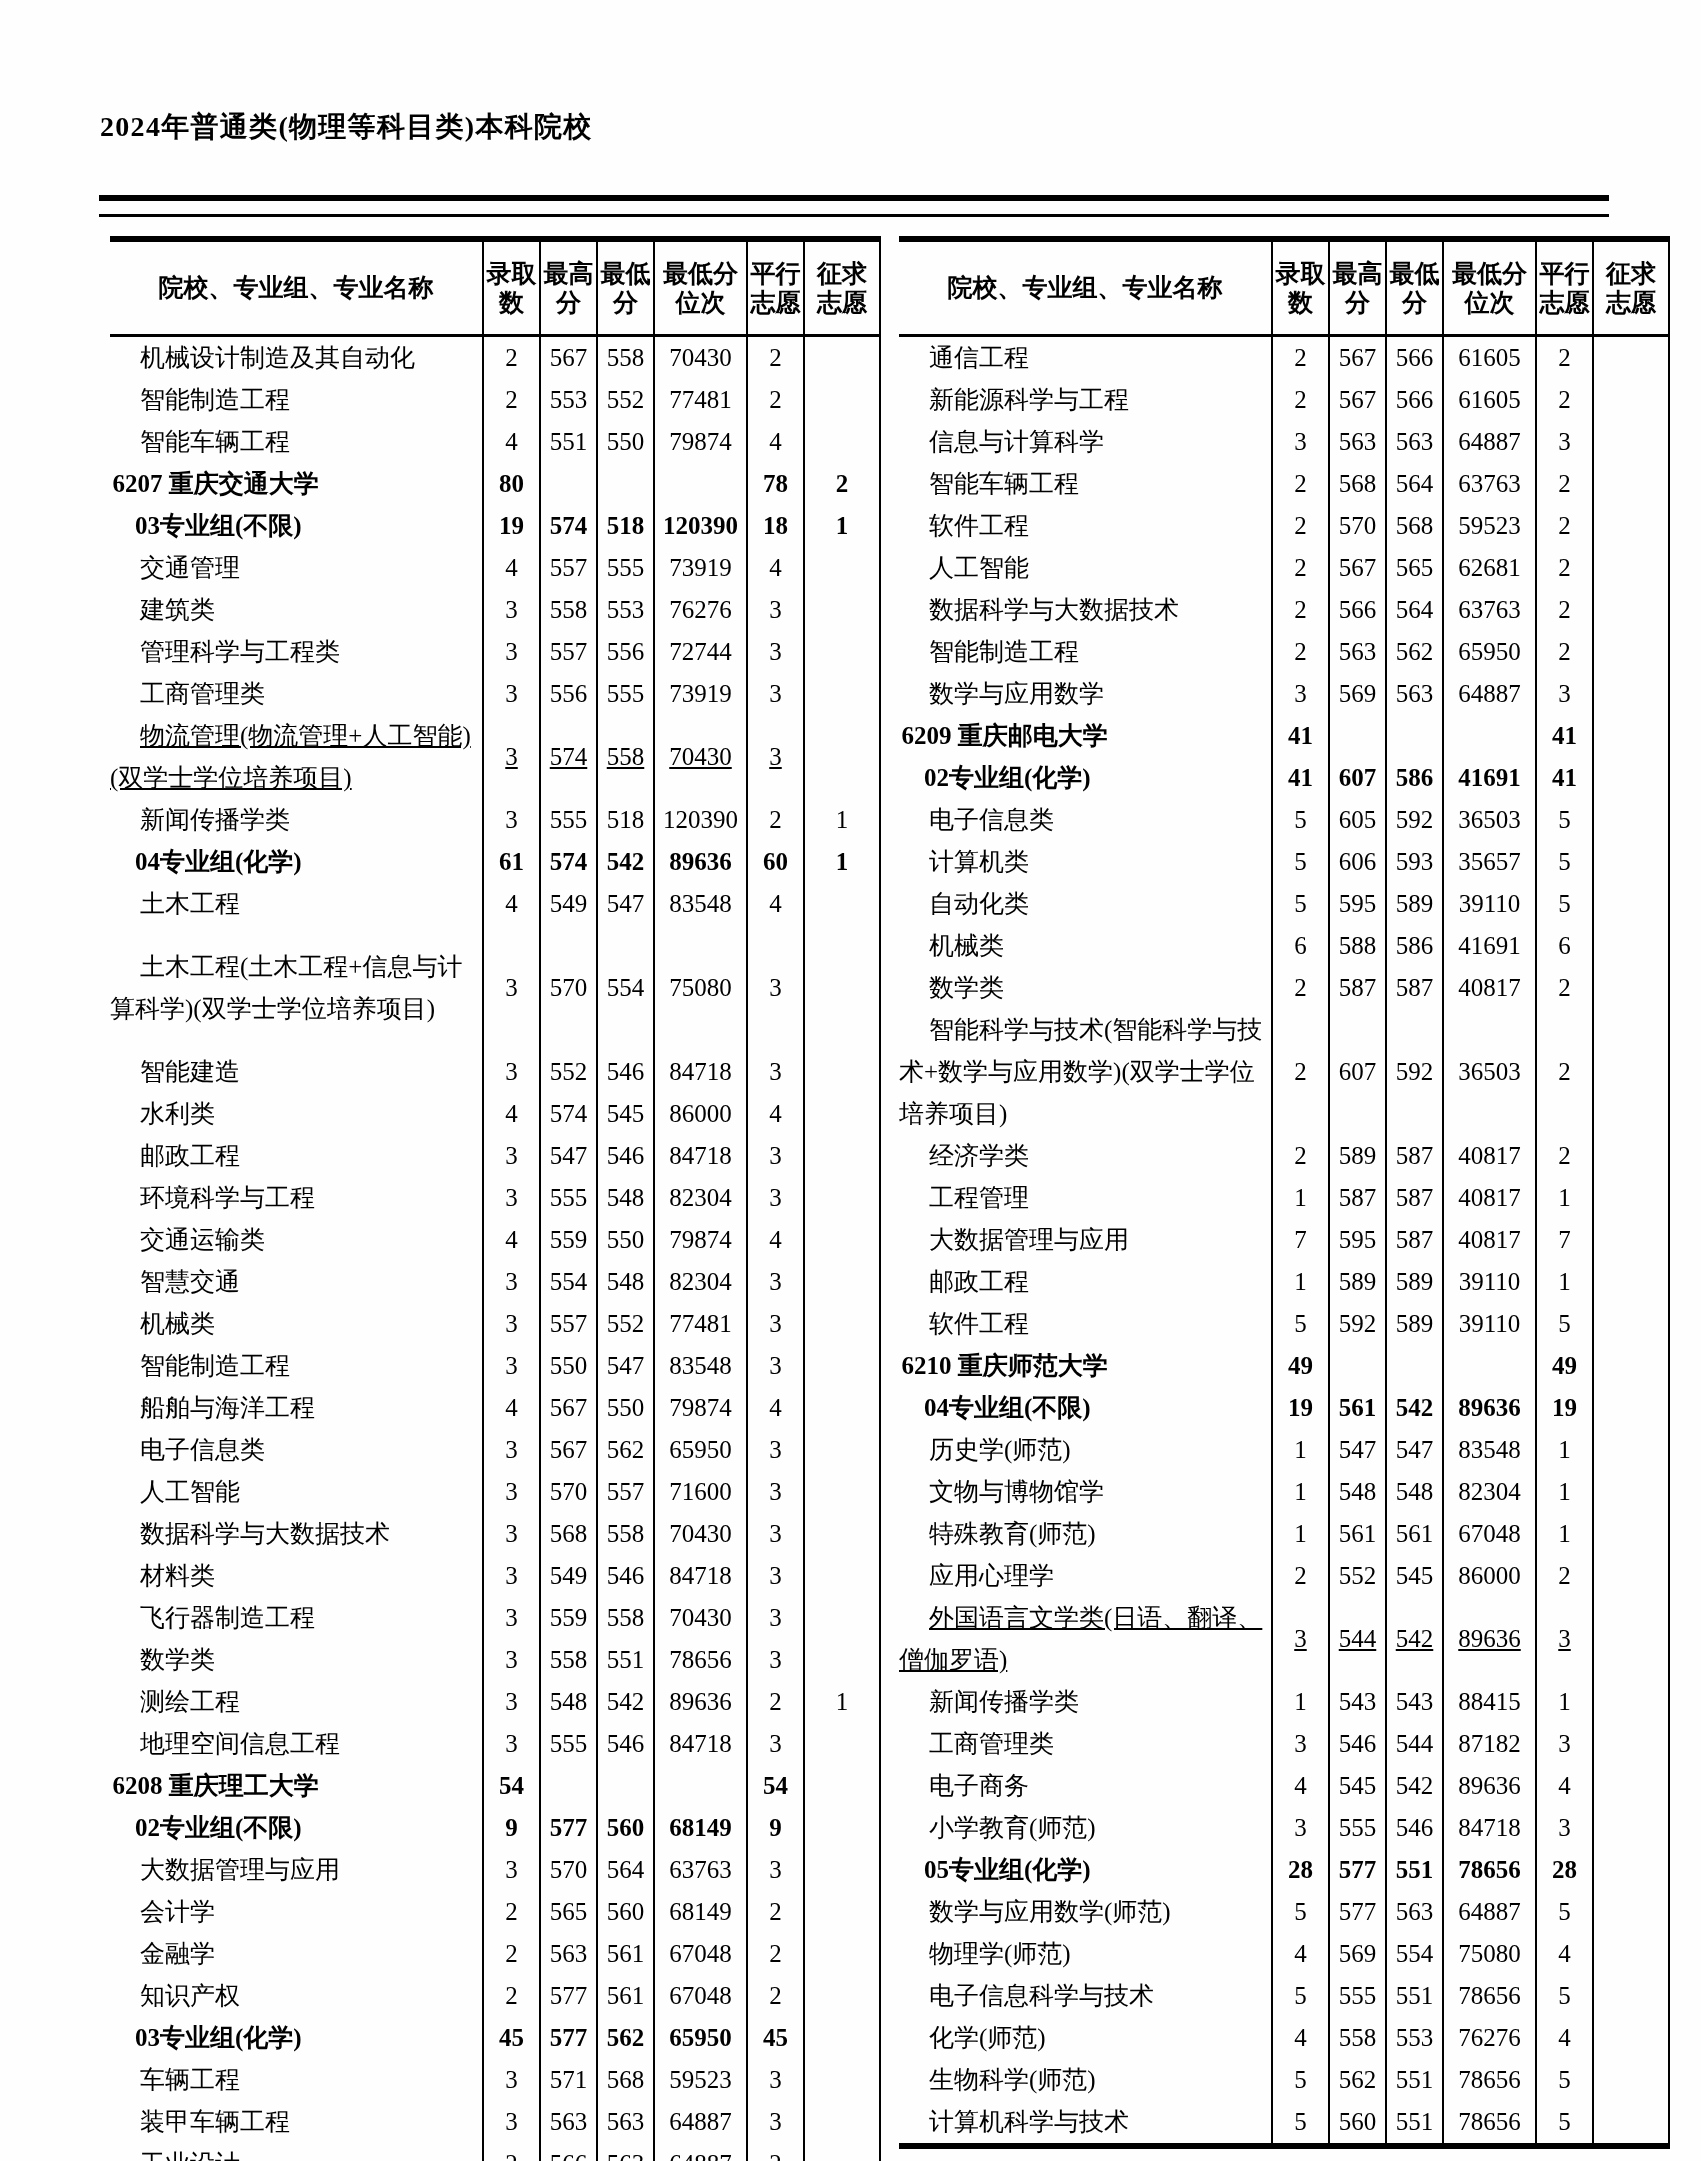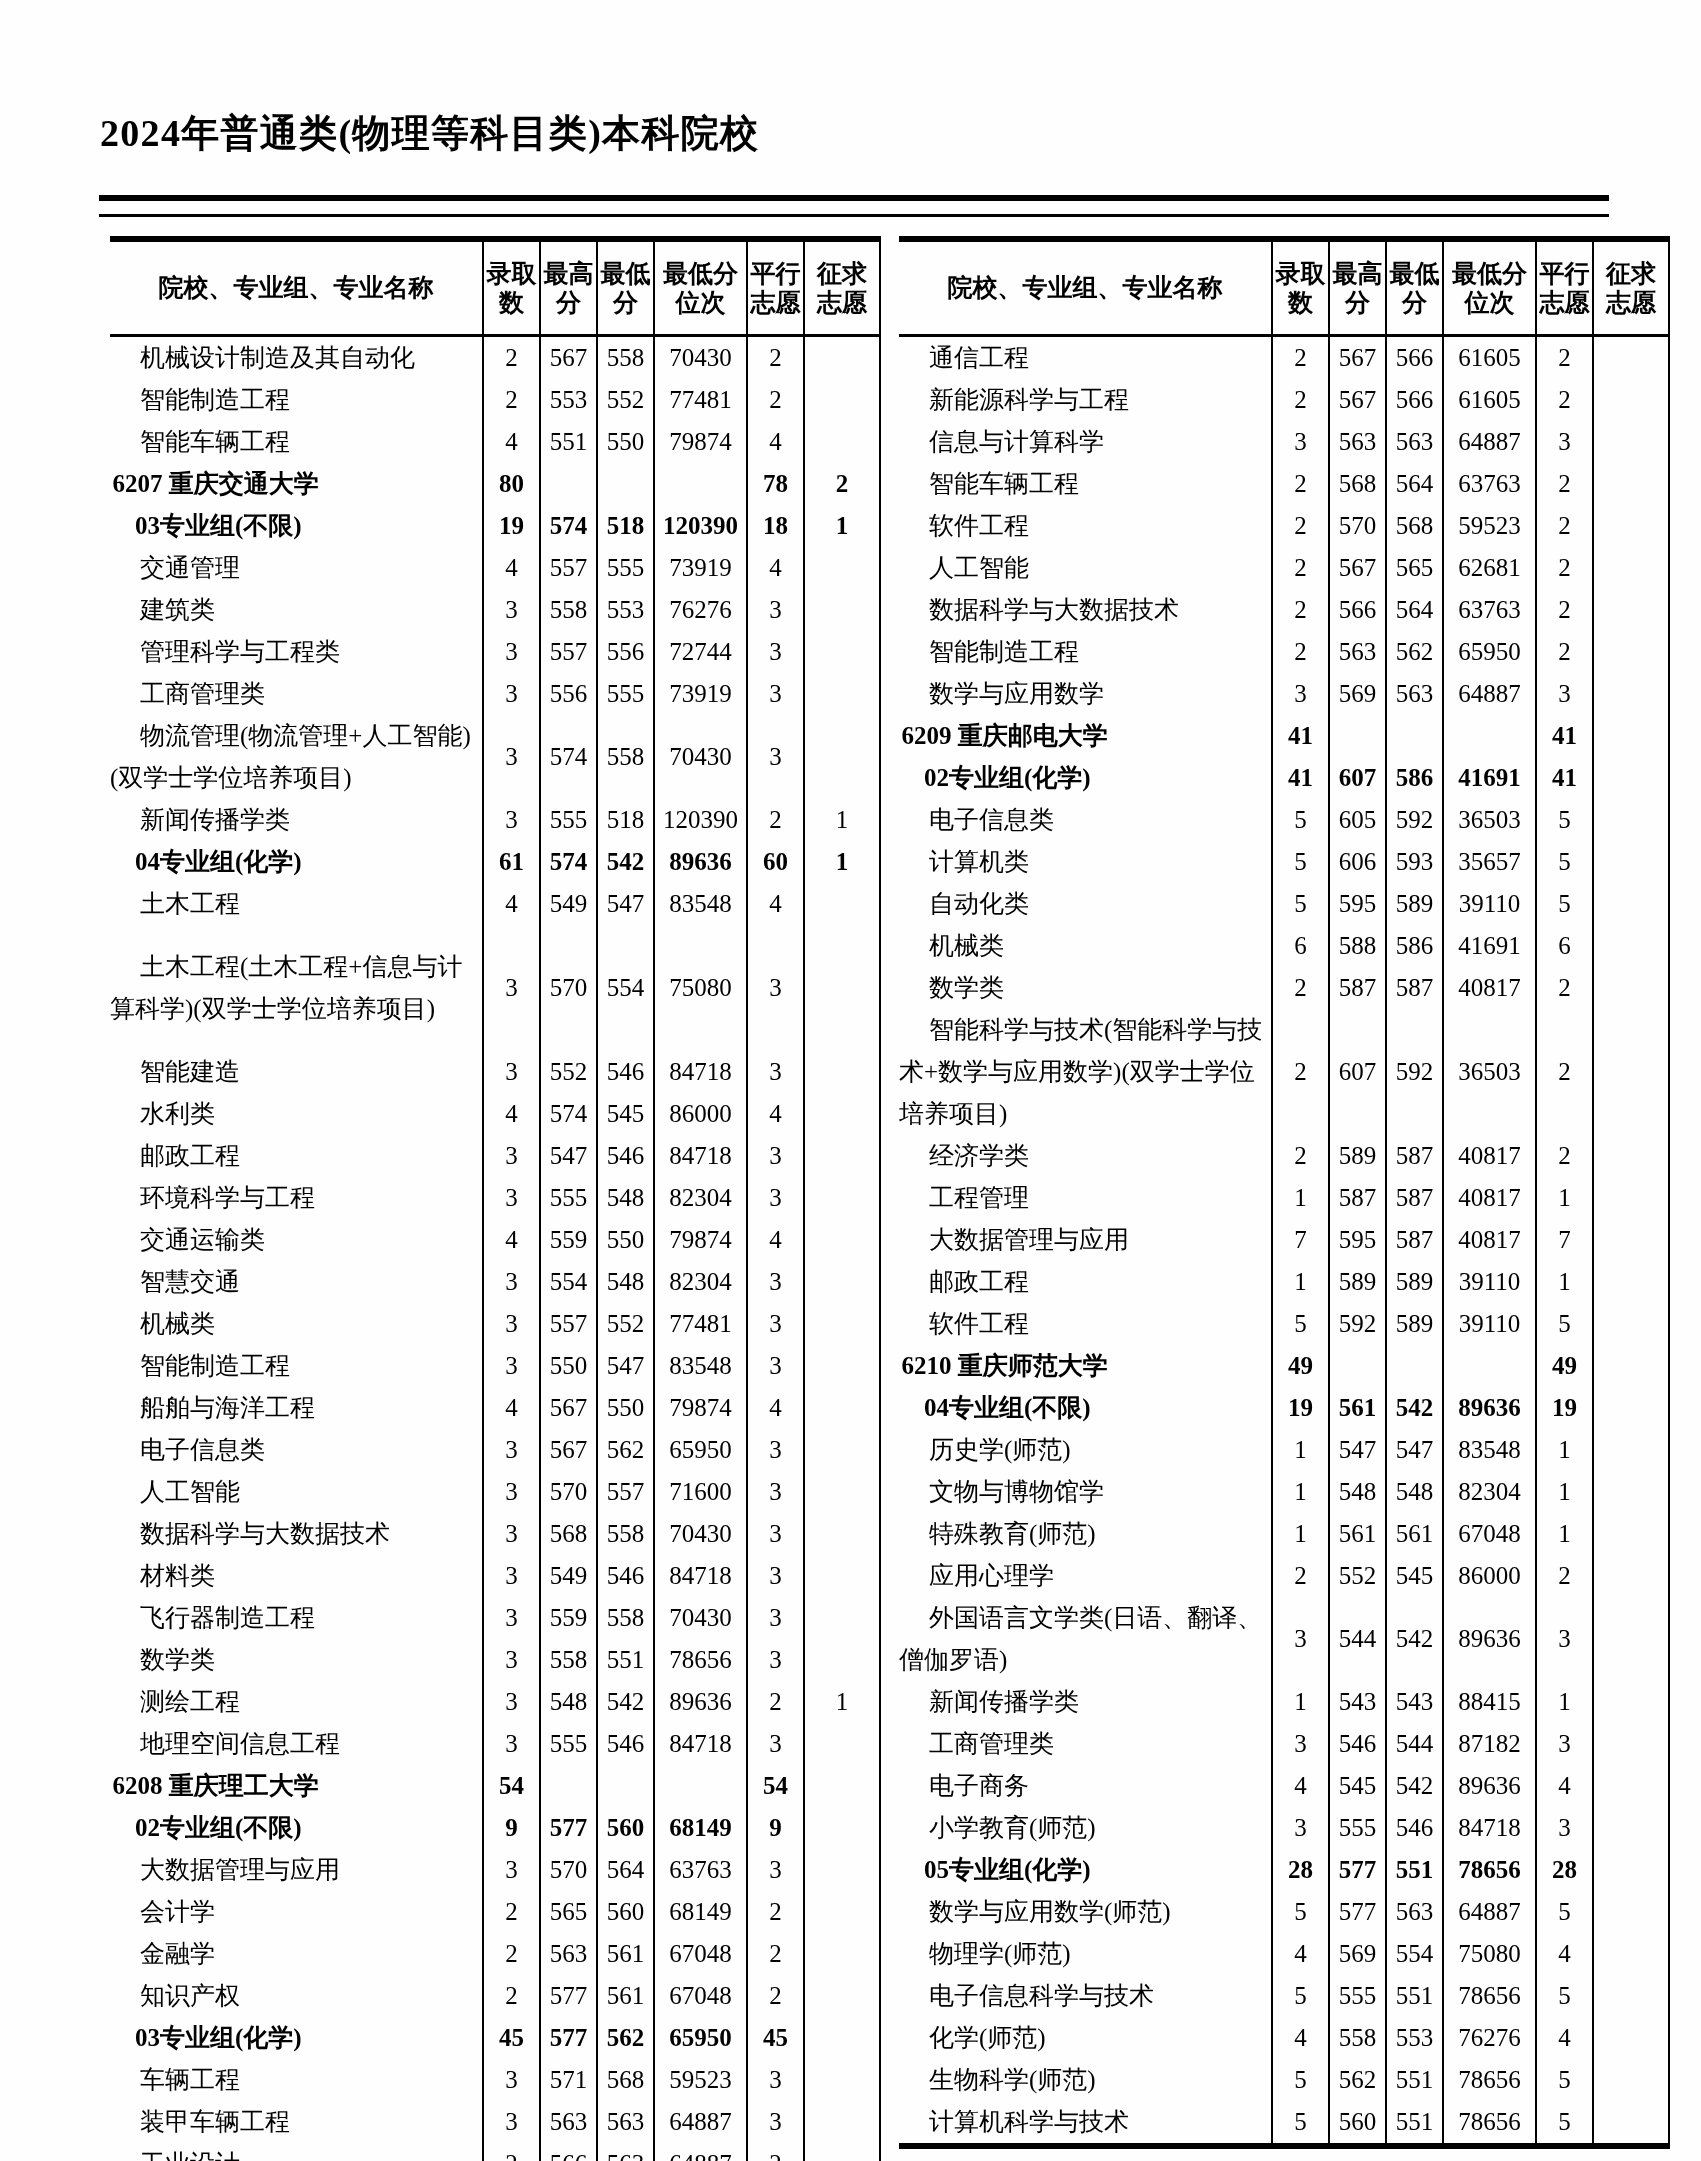--- a/index.html
+++ b/index.html
@@ -1,21 +1,21 @@
 <!DOCTYPE html>
 <html style="font-size:7px"><head>
 <meta charset="utf-8">
 <style>
   html,body{margin:0;padding:0;background:#d9d9d9;}
   .page{
     position:relative;width:1702px;height:2536px;background:#fefefe;
     font-family:"Liberation Serif","DejaVu Serif",serif;color:#000;overflow:hidden;
   }
   .title{
-    position:absolute;left:100px;top:108px;font-size:38px;font-weight:700;
+    position:absolute;left:100px;top:108px;font-size:28px;font-weight:700;
     letter-spacing:1.3px;white-space:nowrap;
   }
   .rule-a{position:absolute;left:99px;top:195px;width:1510px;height:5.6px;background:#000;}
   .rule-b{position:absolute;left:99px;top:214px;width:1510px;height:3px;background:#000;}
 
   table.tbl{
     position:absolute;top:236px;width:771px;border-collapse:collapse;table-layout:fixed;
     border-top:6px solid #000;border-bottom:6px solid #000;
   }
   .tbl-left{left:110px;}
@@ -27,21 +27,21 @@
     line-height:1.18;text-align:center;vertical-align:middle;
   }
   .tbl th + th, .tbl td + td{border-left:2.2px solid #000;}
   .tbl th:last-child, .tbl td:last-child{border-right:2.6px solid #000;}
 
   .tbl tbody td{vertical-align:middle;font-size:25px;}
   .c-num{text-align:center;}
   .c-name{overflow:hidden;}
   .nm{font-size:25px;line-height:42px;word-break:break-all;padding-right:3.5px;}
   .lines-1{height:42px;}
-  .lines-2{height:84px;}
+  .lines-2{height:84px;text-decoration:underline;}
   .lines-3{height:126px;}
   .r-u,.r-g{font-weight:700;}
   .ind-u{text-indent:2.6px;}
   .ind-g{text-indent:25px;}
   .ind-m{text-indent:30px;}
 </style>
 </head>
 <body>
 
 <div class="page">

